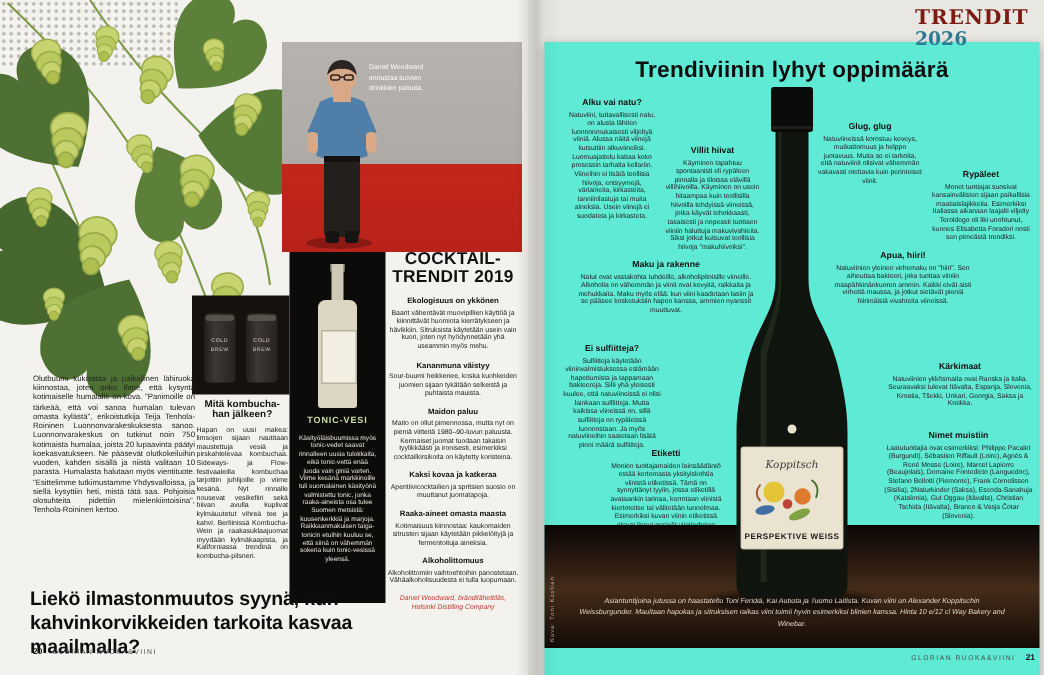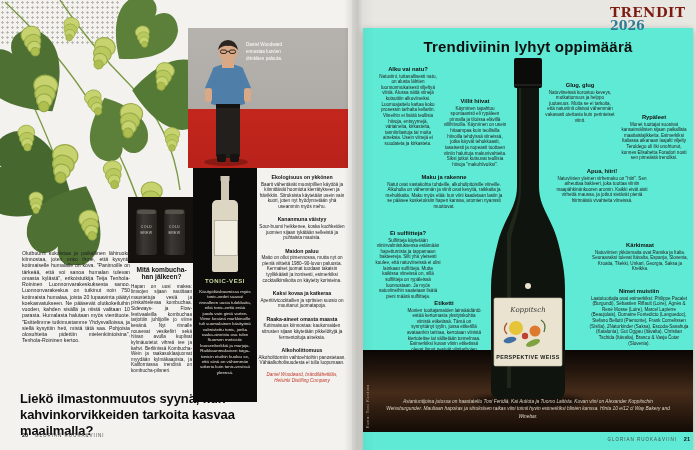--- a/index.html
+++ b/index.html
@@ -177,20 +177,24 @@
 
   <div class="kombucha">
     <div class="kombucha-h">
       <span>Mitä kombucha-</span><br>
       <span>han jälkeen?</span>
     </div>
     <div class="kombucha-b">Hapan on uusi makea: limsojen sijaan nautitaan maustettuja vesiä ja pirskahtelevaa kombuchaa. Sideways- ja Flow-festivaaleilla kombuchaa tarjottiin juhlijoille jo viime kesänä. Nyt rinnalle nousevat vesikefiiri sekä hiivan avulla kuplivat kylmäuutetut vihreä tee ja kahvi. Berliinissä Kombucha-Wein ja raakasuklaajuomat myydään kylmäkaapista, ja Kaliforniassa trendinä on kombucha-pilsneri.</div>
   </div>
 
   <div class="cocktail">
+    <div class="cocktail-title">
+      <span>COCKTAIL-</span><br>
+      <span>TRENDIT 2019</span>
+    </div>
     <div class="csec">
       <div class="csec-h">Ekologisuus on ykkönen</div>
       <div class="csec-b">Baarit vähentävät muovipillien käyttöä ja kiinnittävät huomiota kierrätykseen ja hävikkiin. Sitruksista käytetään usein vain kuori, joten nyt hyödynnetään yhä useammin myös mehu.</div>
     </div>
     <div class="csec">
       <div class="csec-h">Kananmuna väistyy</div>
       <div class="csec-b">Sour-buumi heikkenee, koska kuohkeiden juomien sijaan tykätään selkeistä ja puhtaista mauista.</div>
     </div>
     <div class="csec">
       <div class="csec-h">Maidon paluu</div>

